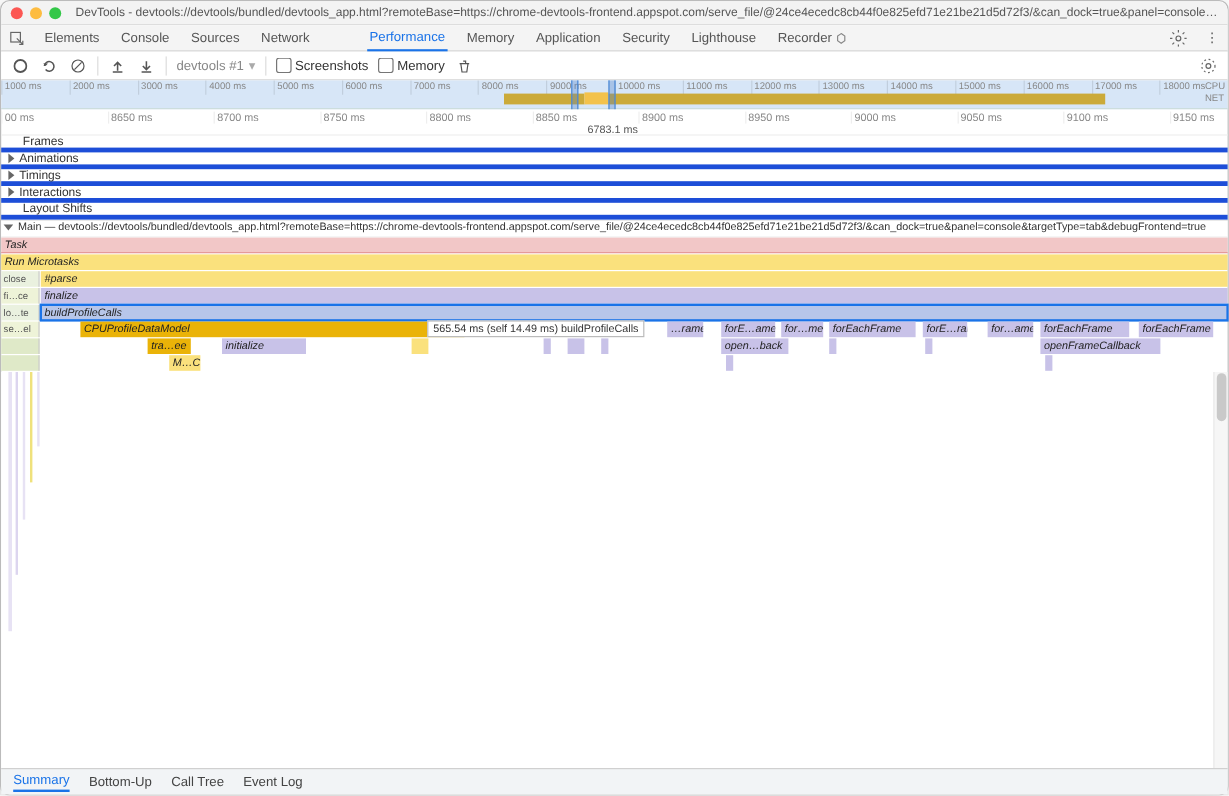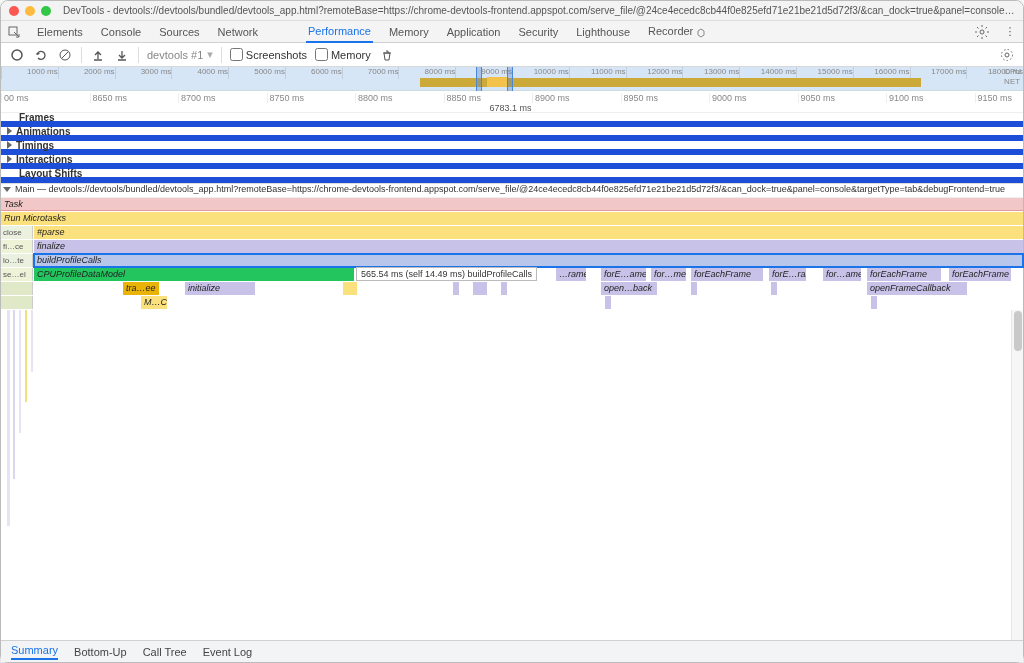--- a/index.html
+++ b/index.html
@@ -15,43 +15,43 @@
   .tab.active{color:#1a73e8;border-bottom:2px solid #1a73e8;margin-left:32px;}
   .tabs .sp{flex:1;}
   .toolbar{height:24px;display:flex;align-items:center;gap:8px;padding:0 8px;border-bottom:1px solid #d8d8d8;background:#fff;}
   .tbtn{width:16px;height:16px;display:flex;align-items:center;justify-content:center;color:#444;}
   .sep{width:1px;height:16px;background:#ddd;}
   .sel{display:flex;align-items:center;gap:4px;color:#888;font-size:11px;}
   .cb{display:flex;align-items:center;gap:3px;color:#333;}
   .cb input{margin:0;}
   .toolbar .sp{flex:1;}
   .overview{height:24px;position:relative;background:#d7e6f7;border-bottom:1px solid #cdd;}
-  .ovticks{position:absolute;top:0;left:0;right:0;height:12px;display:flex;color:#888;font-size:8px;text-align:right;}
+  .ovticks{position:absolute;top:0;left:0;right:0;height:12px;display:flex;color:#888;font-size:8px;}
   .ovticks span{flex:1;border-left:1px solid rgba(0,0,0,.1);padding-left:2px;}
   .cpu-net{position:absolute;right:2px;top:0;font-size:8px;color:#888;line-height:10px;text-align:left;}
   .ovbar{position:absolute;top:11px;height:9px;background:#cbaa39;}
   .ovflag{position:absolute;top:0;width:6px;height:24px;background:rgba(80,130,200,.35);border-left:1px solid #4a88d6;border-right:1px solid #4a88d6;}
   .ruler{height:22px;position:relative;border-bottom:1px solid #eee;}
   .ruler .ticks{position:absolute;top:2px;left:0;right:8px;display:flex;color:#888;font-size:9px;gap:48px;}
   .ruler .ticks span{flex:1;text-align:left;border-left:1px solid #eee;padding-left:2px;}
   .ruler .marker{position:absolute;top:12px;font-size:9px;color:#555;}
   .tracks{border-bottom:1px solid #ddd;}
-  .trk{height:14px;display:flex;align-items:center;padding-left:6px;color:#333;font-size:10px;border-bottom:6px solid #1d4ed8;font-weight:bold;}
+  .trk{height:14px;display:flex;align-items:center;padding-left:6px;color:#333;font-size:10px;border-bottom:4px solid #1d4ed8;}
   .tri{display:inline-block;width:0;height:0;border-top:4px solid transparent;border-bottom:4px solid transparent;border-left:5px solid #666;margin-right:4px;}
   .trid{display:inline-block;width:0;height:0;border-left:4px solid transparent;border-right:4px solid transparent;border-top:5px solid #666;margin-right:4px;}
   .mainhdr{height:14px;background:#fff;padding-left:2px;font-size:9px;color:#333;border-bottom:1px solid #eee;white-space:nowrap;overflow:hidden;}
   .flame{position:relative;}
   .flame .row{height:14px;position:relative;}
   .flame .bk{position:absolute;top:0;height:13px;font-size:9px;line-height:13px;white-space:nowrap;overflow:hidden;padding:0 3px;color:#222;font-style:italic;}
   .side{position:absolute;left:0;top:0;width:32px;height:13px;background:#eef3d8;font-size:8px;color:#555;padding-left:2px;line-height:13px;overflow:hidden;border-right:1px solid #ccc;}
   .side.pale{background:#eaf1df;}
   .task{background:#f2c7c7;border-bottom:1px solid #e59a9a;}
   .yellow{background:#fae17d;}
   .purple{background:#c8c2e8;}
-  .purple2{background:#22c55e;}
+  .purple2{background:#eab308;margin-left:33px;}
   .sel-outline{outline:2px solid #1a73e8;outline-offset:-1px;background:#b7c6ea;}
   .tooltip{position:absolute;top:-1px;background:#fff;border:1px solid #bbb;padding:0 4px;font-size:9px;height:14px;line-height:13px;white-space:nowrap;z-index:5;}
   .body{flex:1;display:flex;}
   .body .left{flex:1;background:#fff;position:relative;}
   .body .left .faint{position:absolute;left:0;top:0;bottom:22px;width:42px;}
   .faint .fb{position:absolute;width:2px;background:#d9d3ef;}
   .scroll{width:12px;background:#f6f6f6;border-left:1px solid #e6e6e6;}
   .scroll .thumb{width:8px;margin:1px auto;background:#c9c9c9;border-radius:4px;height:40px;}
   .bottom{height:22px;border-top:1px solid #d0d0d0;display:flex;align-items:center;gap:16px;padding:0 10px;background:#f2f4f6;}
   .bt{font-size:11px;color:#444;}

